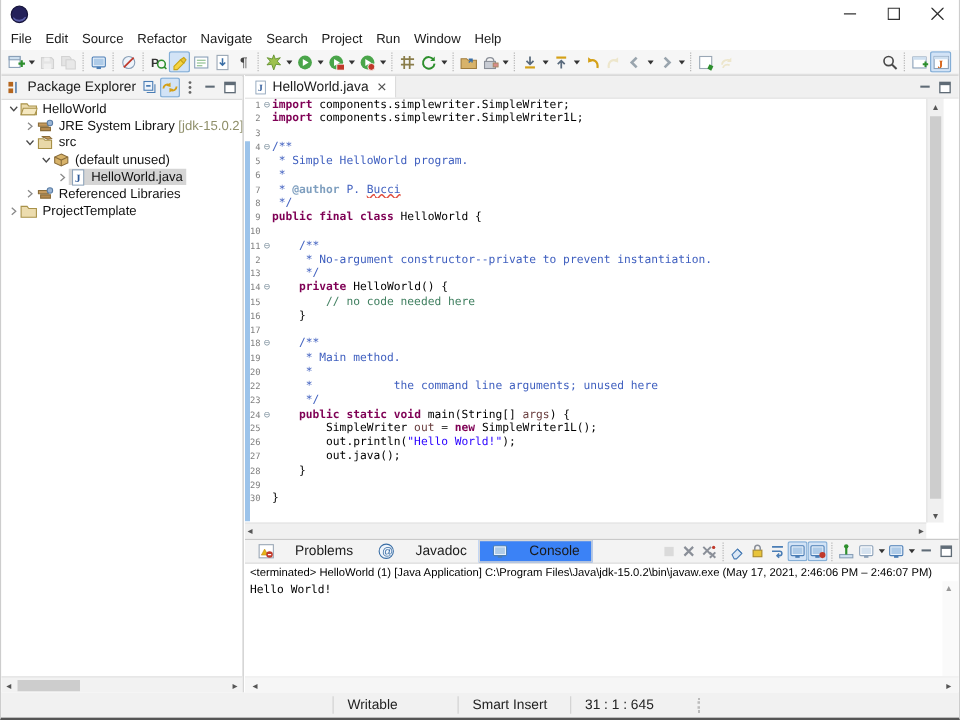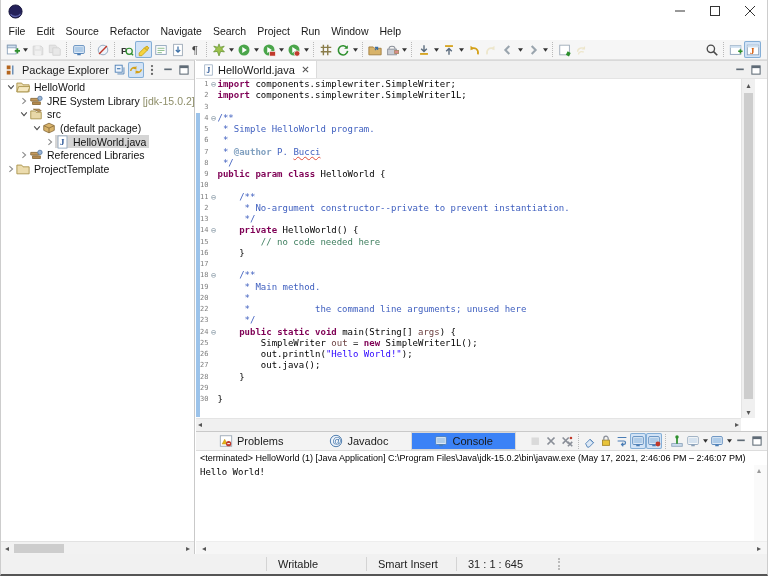--- a/index.html
+++ b/index.html
@@ -53,21 +53,21 @@
 .v{color:#6a3e3e}
 .p{color:#000}
 .csp{color:#3f5fbf;text-decoration:underline;text-decoration-style:wavy;text-decoration-color:#e04b3c;text-decoration-thickness:1px}
 .evsb{position:absolute;top:18px;right:12px;width:14px;bottom:13px;background:#f0f0f0;border-left:1px solid #e4e4e4}
 .evsb .sarr{position:absolute;left:0;right:0;height:12px;display:flex;align-items:center;justify-content:center;font-size:8px;color:#555}
 .evsb .vthumb{position:absolute;left:2px;right:2px;background:#cdcdcd}
 .eover{position:absolute;top:18px;right:0;width:12px;bottom:13px;background:#fff}
 .ehsb{position:absolute;left:0;right:26px;bottom:0;height:13px;background:#f0f0f0;border-top:1px solid #e4e4e4;font-size:8px;color:#555}
 .bottom{position:absolute;top:431px;left:195px;right:0;bottom:20px;background:#fff;border-top:1px solid #c9c9c9}
 .btabs{height:19px;display:flex;align-items:stretch;background:#f3f3f3;border-bottom:1px solid #ddd;font-size:11px;color:#1a1a1a}
-.btab{display:flex;align-items:center;padding:0 23px;gap:4px}
+.btab{display:flex;align-items:center;padding:0 10px;gap:16px}
 .btab.active{background:#3b82f6;box-shadow:0 0 0 1px #d8d8d8 inset}
 .btools{margin-left:auto;display:flex;align-items:center;padding-right:2px}
 .chdr{font-size:9px;color:#000;padding:2px 0 0 4px;white-space:nowrap;height:14px}
 .cbody{position:absolute;top:33px;left:0;right:13px;bottom:13px;font:9px/12px "DejaVu Sans Mono",monospace;color:#000;padding:1px 0 0 4px}
 .cvsb{position:absolute;top:33px;right:0;width:13px;bottom:13px;background:#fafafa;font-size:8px;color:#999}
 .status{position:absolute;bottom:0;left:0;right:0;height:20px;background:#f1f1f1;display:flex;align-items:center;font-size:11px;color:#222}
 .st-sep{position:absolute;top:3px;bottom:3px;width:1px;background:#d4d4d4}
 .st-item{position:absolute;white-space:nowrap}
 .st-handle{position:absolute;top:4px;bottom:4px;border-left:2px dotted #bbb}
 svg{display:block}
@@ -459,21 +459,21 @@
           <svg width="8" height="8" viewBox="0 0 10 10">
             <path d="M1.5 3l3.5 4 3.5-4" fill="none" stroke="#4a4a4a" stroke-width="1.3"></path>
           </svg>
         </span>
         <span class="ti">
           <svg width="14" height="14" viewBox="0 0 16 16">
             <path d="M8 2.5l6 2.8v5.4L8 13.5 2 10.7V5.3z" fill="#d8b36a" stroke="#8a6d3b"></path>
             <path d="M2 5.3l6 2.8 6-2.8M8 8.1v5.4" fill="none" stroke="#8a6d3b"></path>
           </svg>
         </span>
-        <span class="tlab">(default package)</span>
+        <span class="tlab">(default unused)</span>
       </div>
       <div class="trow" style="padding-left:44px">
         <span class="chev">
           <svg width="8" height="8" viewBox="0 0 10 10">
             <path d="M3 1.5l4 3.5-4 3.5" fill="none" stroke="#8a8a8a" stroke-width="1.3"></path>
           </svg>
         </span>
         <span class="tsel">
           <span class="ti">
             <svg width="13" height="14" viewBox="0 0 16 16">
@@ -588,21 +588,21 @@
         <span class="ct"><span class="c"> * </span><span class="t">@author</span><span class="c"> P. </span><span class="csp">Bucci</span></span>
       </div>
       <div class="cl">
         <span class="ln">8</span>
         <span class="fold"></span>
         <span class="ct"><span class="c"> */</span></span>
       </div>
       <div class="cl">
         <span class="ln">9</span>
         <span class="fold"></span>
-        <span class="ct"><span class="k">public</span><span class="p"> </span><span class="k">param</span><span class="p"> </span><span class="k">class</span><span class="p"> HelloWorld {</span></span>
+        <span class="ct"><span class="k">public</span><span class="p"> </span><span class="k">final</span><span class="p"> </span><span class="k">class</span><span class="p"> HelloWorld {</span></span>
       </div>
       <div class="cl">
         <span class="ln">10</span>
         <span class="fold"></span>
         <span class="ct"></span>
       </div>
       <div class="cl">
         <span class="ln">11</span>
         <span class="fold">⊖</span>
         <span class="ct"><span class="c">    /**</span></span>

